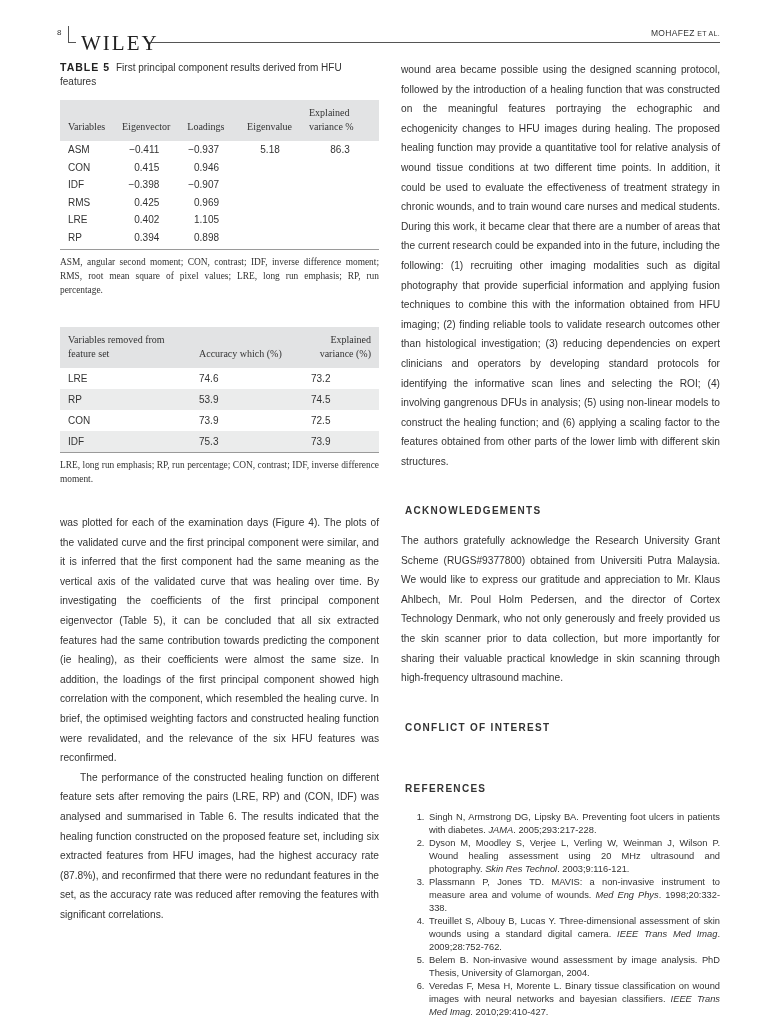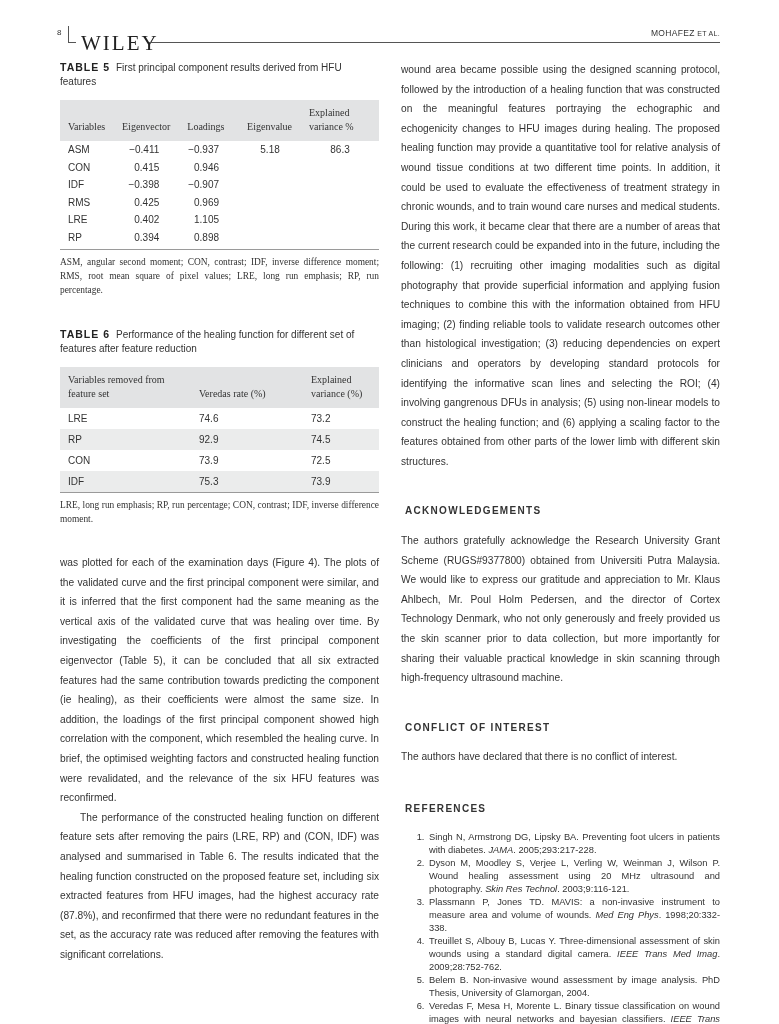--- a/index.html
+++ b/index.html
@@ -121,41 +121,38 @@
         <td class="nl"></td>
         <td class="nl"></td>
       </tr>
     </tbody>
   </table>
   <div class="table-bottom-rule"></div>
   <div class="tfoot">ASM, angular second moment; CON, contrast; IDF, inverse difference moment; RMS, root mean square of pixel values; LRE, long run emphasis; RP, run percentage.</div>
 
   <div style="height:30px;"></div>
 
-  <div class="tcap">
-    <b>TABLE 6</b><span>Performance of the healing function for different set of features after feature reduction</span>
-  </div>
 
   <table class="t6">
     <thead>
       <tr>
         <th style="width:115px;">Variables removed from feature set</th>
-        <th>Veredas rate (%)</th>
-        <th style="width:60px;">Explained variance (%)</th>
+        <th>Accuracy which (%)</th>
+        <th style="width:60px;text-align:right;">Explained variance (%)</th>
       </tr>
     </thead>
     <tbody>
       <tr>
         <td>LRE</td>
         <td>74.6</td>
         <td>73.2</td>
       </tr>
       <tr>
         <td>RP</td>
-        <td>92.9</td>
+        <td>53.9</td>
         <td>74.5</td>
       </tr>
       <tr>
         <td>CON</td>
         <td>73.9</td>
         <td>72.5</td>
       </tr>
       <tr>
         <td>IDF</td>
         <td>75.3</td>
@@ -183,21 +180,20 @@
   <p class="body">wound area became possible using the designed scanning protocol, followed by the introduction of a healing function that was constructed on the meaningful features portraying the echographic and echogenicity changes to HFU images during healing. The proposed healing function may provide a quantitative tool for relative analysis of wound tissue conditions at two different time points. In addition, it could be used to evaluate the effectiveness of treatment strategy in chronic wounds, and to train wound care nurses and medical students. During this work, it became clear that there are a number of areas that the current research could be expanded into in the future, including the following: (1) recruiting other imaging modalities such as digital photography that provide superficial information and applying fusion techniques to combine this with the information obtained from HFU imaging; (2) finding reliable tools to validate research outcomes other than histological investigation; (3) reducing dependencies on expert clinicians and operators by developing standard protocols for identifying the informative scan lines and selecting the ROI; (4) involving gangrenous DFUs in analysis; (5) using non-linear models to construct the healing function; and (6) applying a scaling factor to the features obtained from other parts of the lower limb with different skin structures.</p>
 
   <div style="height:26px;"></div>
   <h3 class="sub-title">ACKNOWLEDGEMENTS</h3>
   <div style="height:6px;"></div>
   <p class="body">The authors gratefully acknowledge the Research University Grant Scheme (RUGS#9377800) obtained from Universiti Putra Malaysia. We would like to express our gratitude and appreciation to Mr. Klaus Ahlbech, Mr. Poul Holm Pedersen, and the director of Cortex Technology Denmark, who not only generously and freely provided us the skin scanner prior to data collection, but more importantly for sharing their valuable practical knowledge in skin scanning through high-frequency ultrasound machine.</p>
 
   <div style="height:26px;"></div>
   <h3 class="sub-title">CONFLICT OF INTEREST</h3>
   <div style="height:6px;"></div>
-  <p class="body">The authors have declared that there is no conflict of interest.</p>
 
   <div style="height:28px;"></div>
   <h3 class="sub-title">REFERENCES</h3>
   <div style="height:8px;"></div>
   <ol class="refs">
     <li><span>Singh N, Armstrong DG, Lipsky BA. Preventing foot ulcers in patients with diabetes. </span><i>JAMA</i><span>. 2005;293:217-228.</span></li>
     <li><span>Dyson M, Moodley S, Verjee L, Verling W, Weinman J, Wilson P. Wound healing assessment using 20 MHz ultrasound and photography. </span><i>Skin Res Technol</i><span>. 2003;9:116-121.</span></li>
     <li><span>Plassmann P, Jones TD. MAVIS: a non-invasive instrument to measure area and volume of wounds. </span><i>Med Eng Phys</i><span>. 1998;20:332-338.</span></li>
     <li><span>Treuillet S, Albouy B, Lucas Y. Three-dimensional assessment of skin wounds using a standard digital camera. </span><i>IEEE Trans Med Imag</i><span>. 2009;28:752-762.</span></li>
     <li><span>Belem B. Non-invasive wound assessment by image analysis. PhD Thesis, University of Glamorgan, 2004.</span><i></i><span></span></li>

